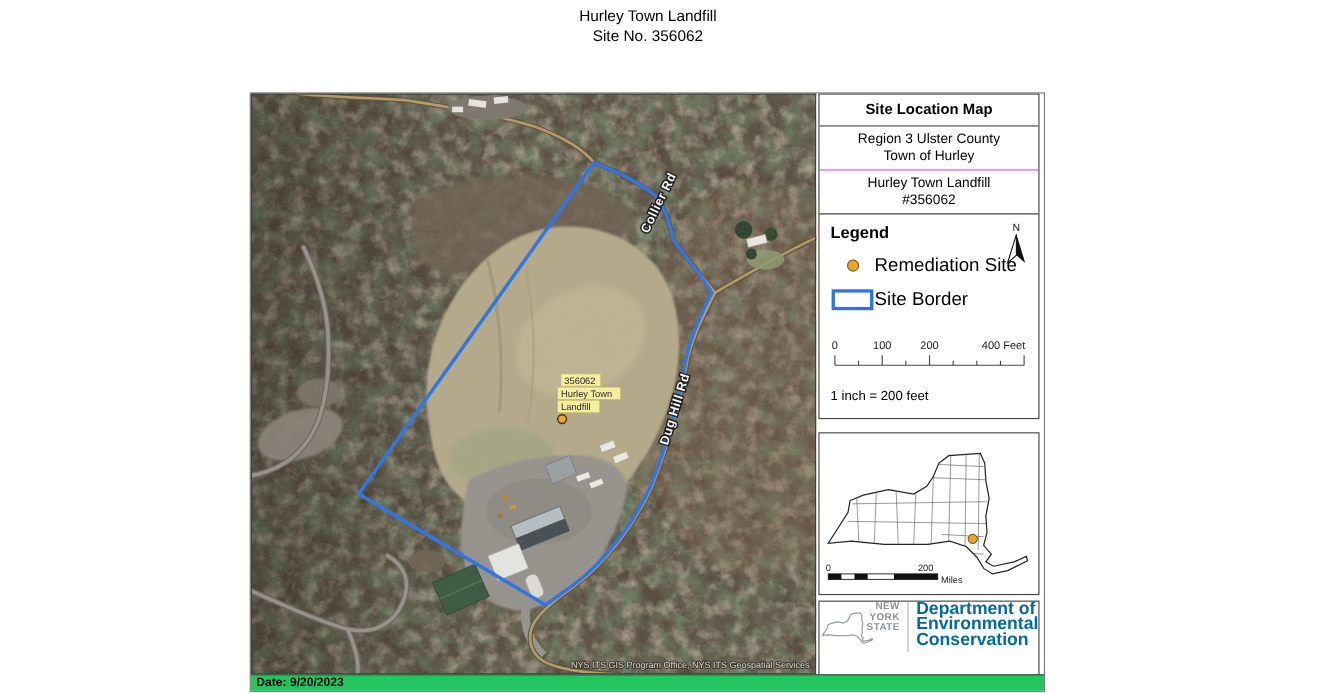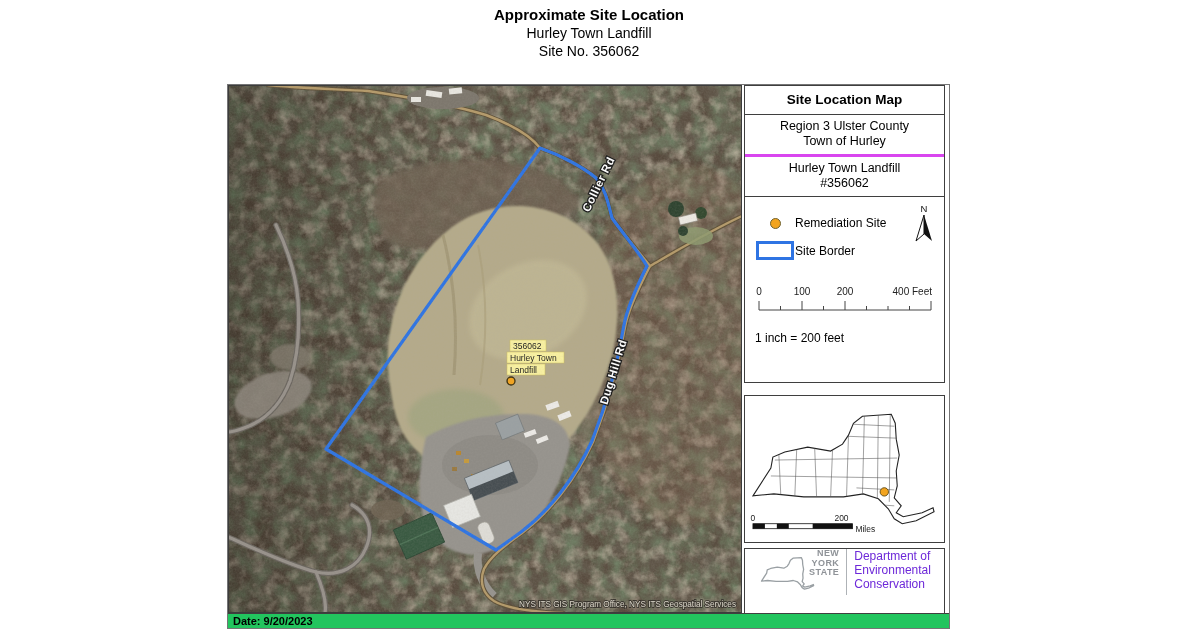--- a/index.html
+++ b/index.html
@@ -16,54 +16,53 @@
          border:1px solid #757575;box-sizing:border-box;background:#fff;}
   .map-wrap{position:absolute;left:0;top:0;width:514px;height:528px;}
   .map-wrap svg{display:block;}
 
   
   .panel{position:absolute;left:516px;top:0;width:203px;height:528px;}
   .pbox{border:1px solid #3f3f3f;background:#fff;box-sizing:border-box;width:201px;}
   .hdr-row1{font-size:13.5px;font-weight:bold;text-align:center;line-height:27px;height:28px;
             border-bottom:1px solid #3f3f3f;}
   .hdr-row2,.hdr-row3{font-size:12.5px;text-align:center;padding:4px 0 5px 0;line-height:15px;}
-  .hdr-row2{border-bottom:3px solid #d946ef;}
+  .hdr-row2{border-bottom:1px solid #d946ef;}
 
   .legend-box{margin-top:-1px;height:187px;position:relative;padding:8px 10px;}
   .legend-title{font-size:15px;font-weight:bold;}
   .north{position:absolute;right:9px;top:6px;width:22px;height:42px;text-align:center;}
   .legend-item{display:flex;align-items:center;margin-top:11px;}
   .legend-item .sym{width:40px;display:flex;justify-content:center;align-items:center;}
-  .legend-item .lbl{font-size:12px;}
+  .legend-item .lbl{font-size:17px;}
   .dot-sym{width:9px;height:9px;border-radius:50%;background:#f2a41f;border:1.5px solid #6e6230;}
   .border-sym{width:32px;height:13px;background:#fff;border:3px solid #2e74e3;}
   .feet-scale{margin:26px auto 0 auto;display:block;}
   .scale-text{font-size:12px;margin-top:17px;}
 
   .state-box{margin-top:12px;height:148px;}
   .state-box svg{display:block;}
 
   .dec-box{margin-top:5px;height:70px;display:flex;align-items:flex-start;justify-content:center;gap:7px;}
   .dec-ny-text{font-size:9px;font-weight:bold;color:#8f9398;text-align:right;line-height:9.5px;
                letter-spacing:.4px;margin-left:-14px;}
   .dec-div{width:1px;height:46px;background:#aeb2b6;}
-  .dec-dept{font-size:12px;font-weight:normal;color:#6d28d9;line-height:14px;}
+  .dec-dept{font-size:16px;font-weight:bold;color:#0369a1;line-height:14px;}
 
   
   .date-strip{position:absolute;left:0;bottom:0;width:721px;height:15px;border-top:1px solid #3f3f3f;
               background:#22c55e;font-size:11px;font-weight:bold;line-height:15px;padding-left:5px;
               box-sizing:border-box;}
 </style>
 </head>
 <body>
 
 <div class="canvas">
 
   <div class="title-block">
-    <div class="t1">Approximate Site Location</div>
     <div class="t2">Hurley Town Landfill</div>
     <div class="t2">Site No. 356062</div>
   </div>
 
   <div class="frame">
 
     <div class="map-wrap">
       <svg width="514" height="528" viewBox="0 0 514 528">
         <defs>
           <filter id="fDark" x="-5%" y="-5%" width="110%" height="110%">
@@ -219,20 +218,21 @@
           <div>Region 3 Ulster County</div>
           <div>Town of Hurley</div>
         </div>
         <div class="hdr-row3">
           <div>Hurley Town Landfill</div>
           <div>#356062</div>
         </div>
       </div>
 
       <div class="pbox legend-box">
+        <div class="legend-title">Legend</div>
 
         <div class="north">
           <svg width="22" height="42" viewBox="0 0 22 42">
             <text x="11" y="9" text-anchor="middle" font-size="9.5" fill="#111">N</text>
             <path d="M11,12 L3,38 L11,31 Z" fill="#ffffff" stroke="#111" stroke-width="1"></path>
             <path d="M11,12 L19,38 L11,31 Z" fill="#111111"></path>
           </svg>
         </div>
 
         <div class="legend-item">

